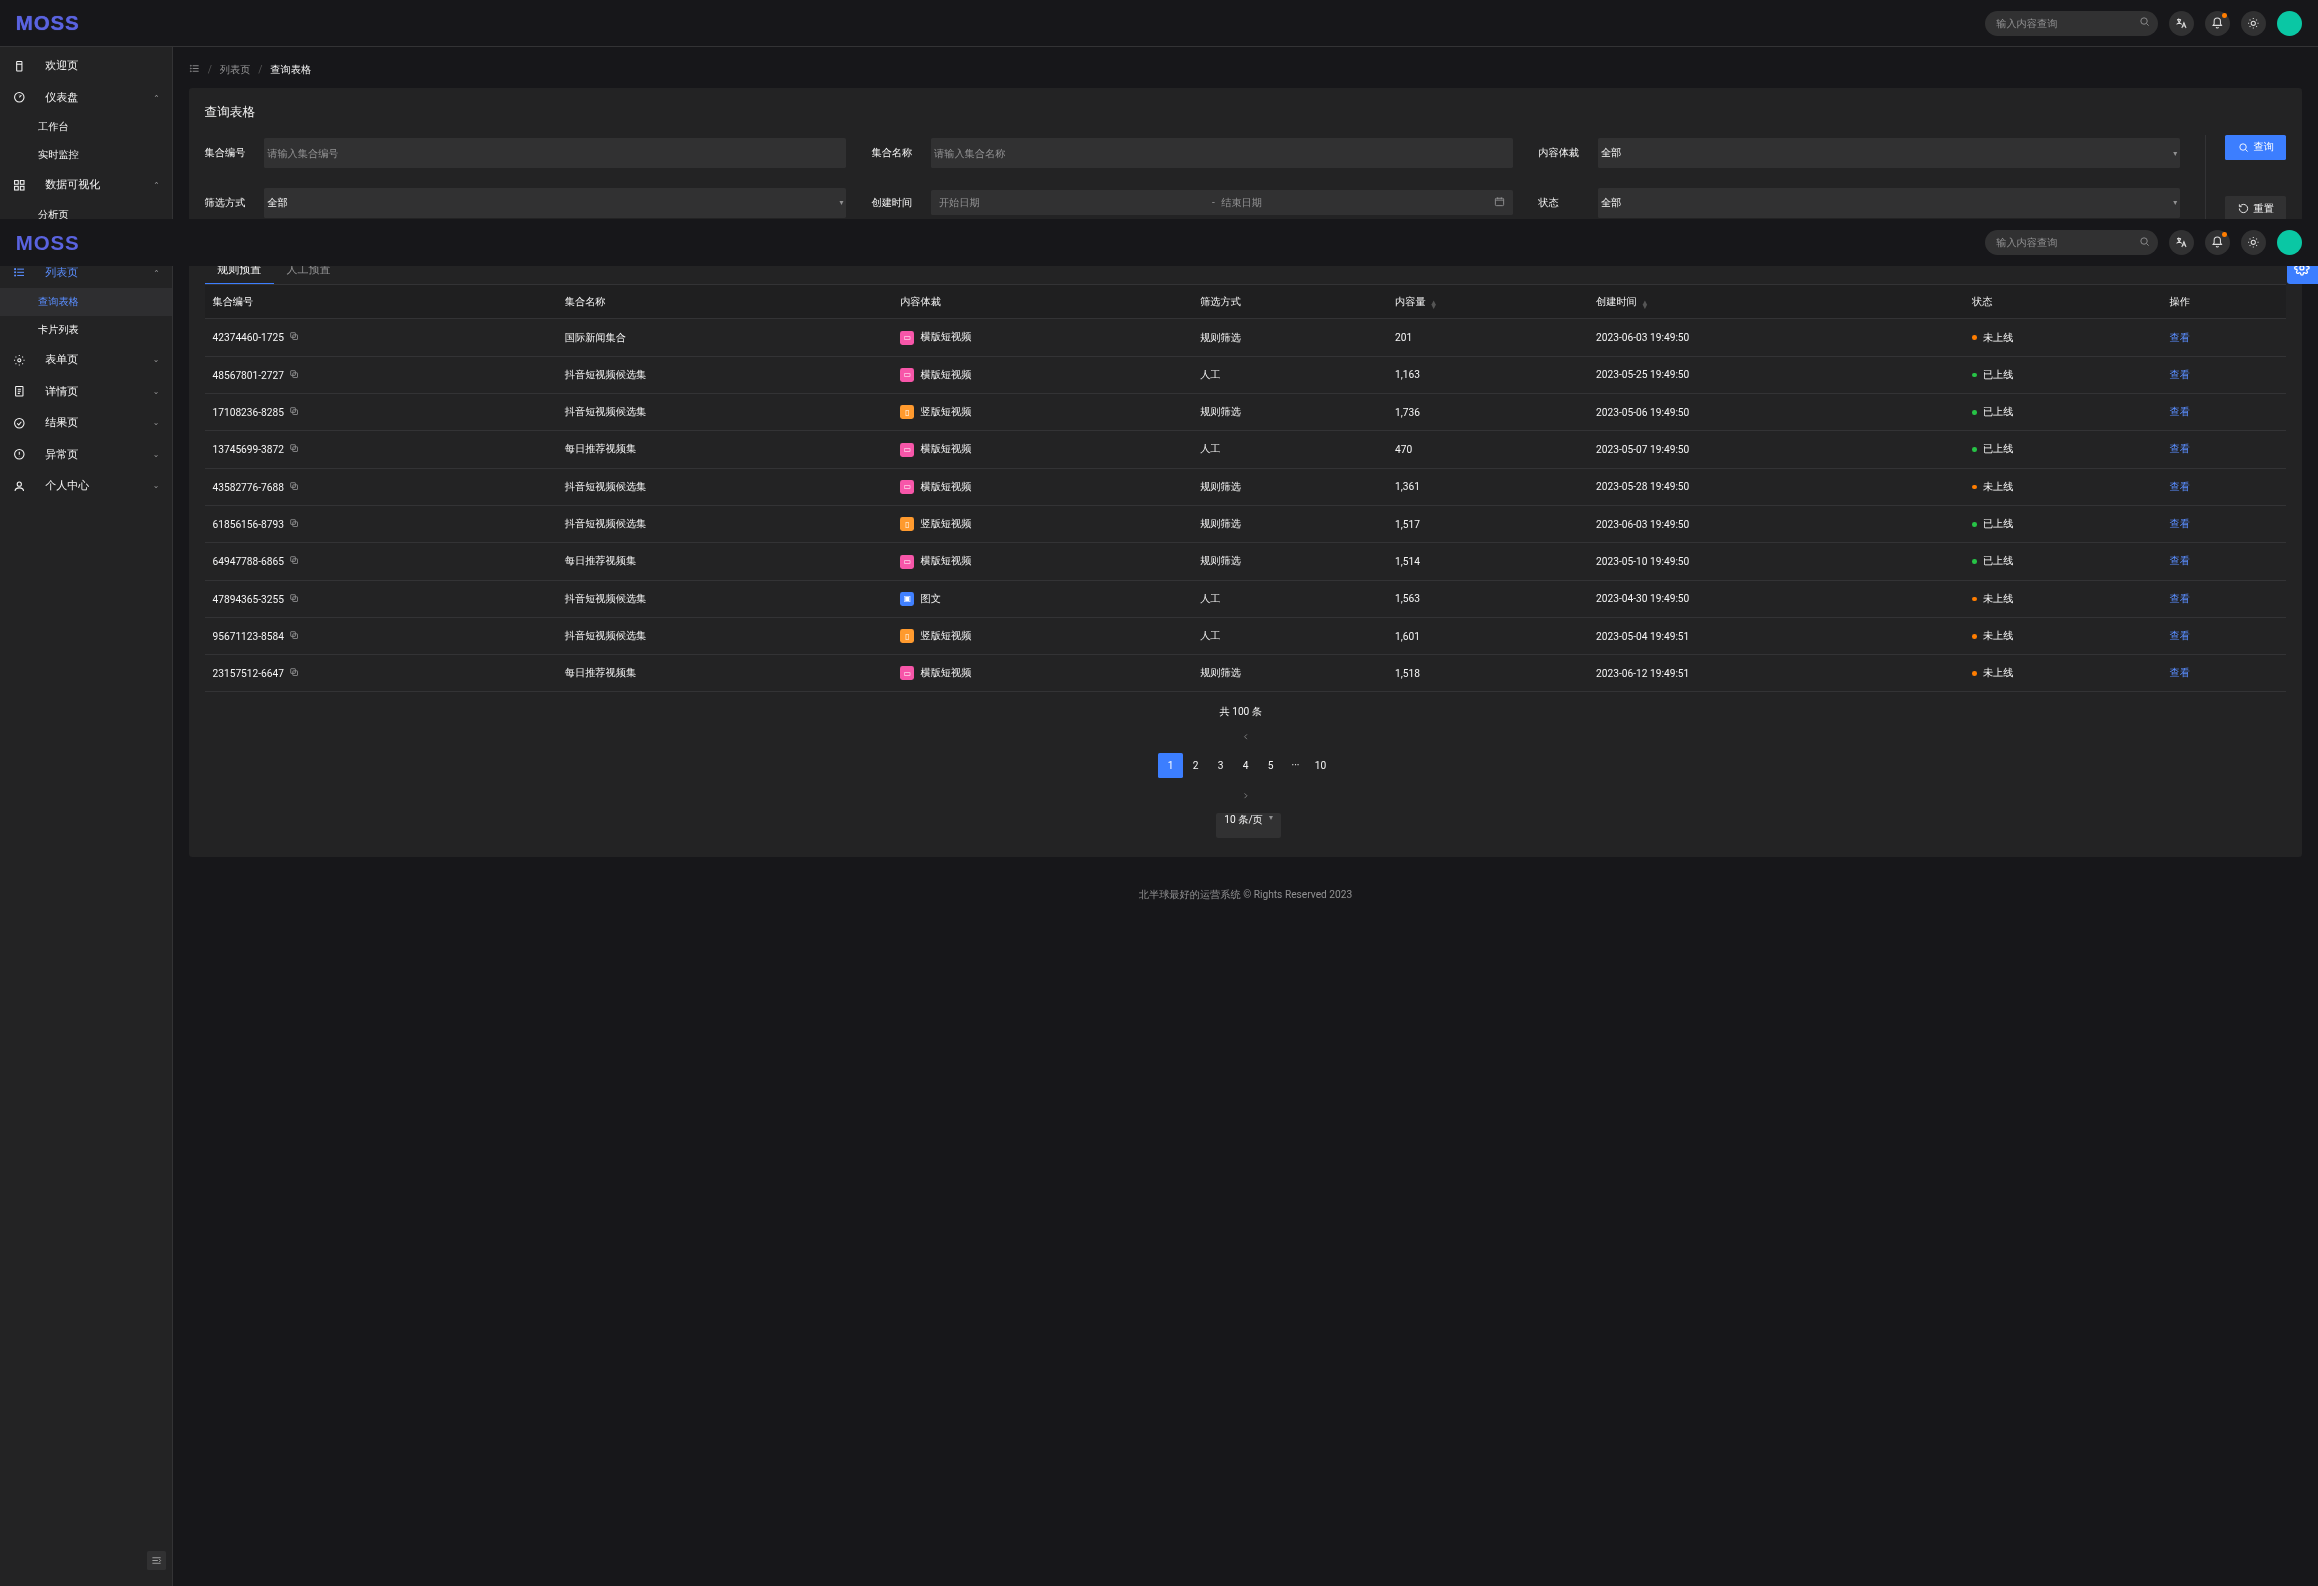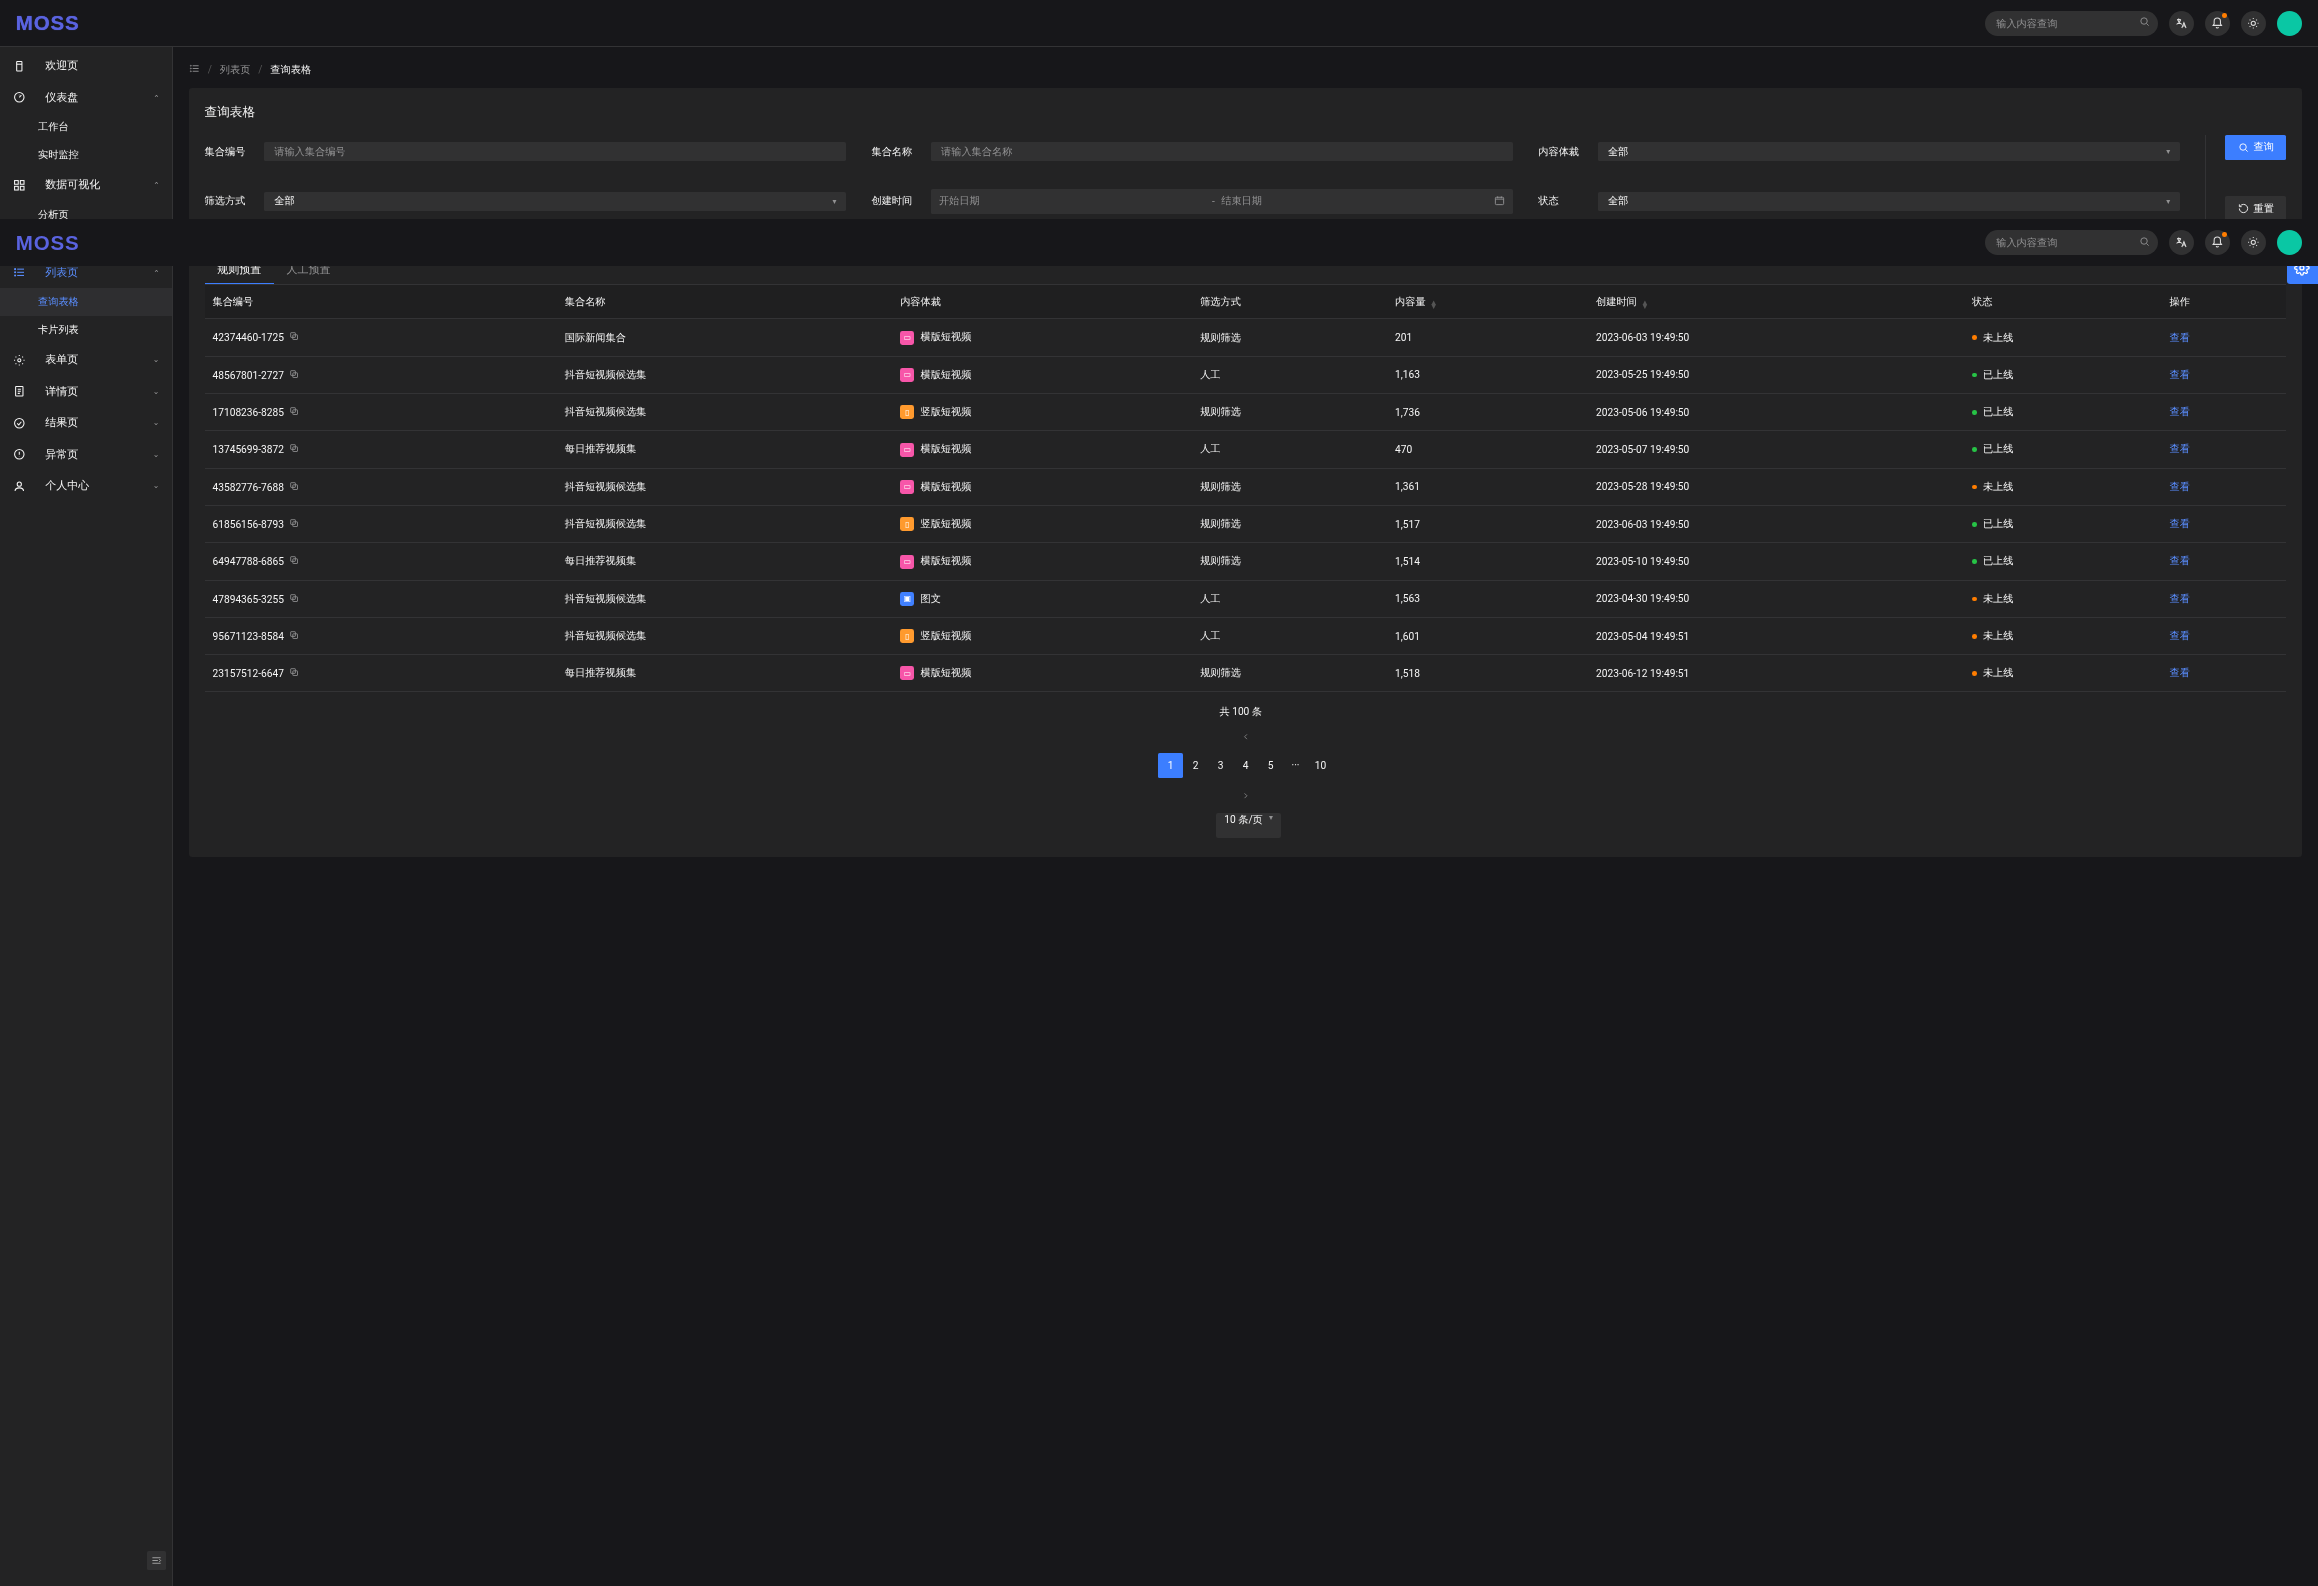--- a/index.html
+++ b/index.html
@@ -139,23 +139,23 @@
   }
   .panel-title { font-size: 12.6px; font-weight:500; margin-bottom: 14px; }
 
   .filter-grid {
     display:grid; grid-template-columns: 1fr 1fr 1fr auto;
     gap: 12.6px 25px; align-items:center;
   }
   .field { display:flex; align-items:center; gap:12.6px; }
   .field label { min-width:47px; color: var(--text); font-size:10.2px; }
   .input, .select {
-    flex:1; height:19px; border:none; border-radius:1.6px;
+    flex:1; height:30px; border:none; border-radius:1.6px;
     background: var(--bg-input); color: var(--text);
-    padding: 0 10px; font-size:10.2px;
+    padding: 0 3px; font-size:10.2px;
     display:flex; align-items:center; justify-content:space-between;
   }
   .input::placeholder, .placeholder { color: var(--text-muted); }
   .select .chev { font-size:7.9px; color: var(--text-muted); }
   .date-range {
     flex:1; height:25px; background: var(--bg-input); border-radius:1.6px;
     display:flex; align-items:center; padding:0 7.9px; gap:6.3px;
     font-size:10.2px; color: var(--text-muted);
   }
   .date-range .sep-dash { flex:0; }
@@ -670,20 +670,21 @@
               <polyline points="9 18 15 12 9 6"></polyline>
             </svg>
         </span>
         <div class="page-size">
           <span>10 条/页</span>
           <span class="chev" style="font-size:7.9px;color:#929293;">▾</span>
         </div>
       </div>
     </div>
 
+    <div class="footer">北半球最好的运营系统 © Rights Reserved 2023</div>
   </div>
 </div>
 
 <div class="floating-header">
   <div class="logo-area">
     <div class="logo" style="font-family:Impact,'Arial Black',sans-serif;font-weight:900;font-size:20.5px;letter-spacing:0.8px;color:#5a63e0;">MOSS</div>
   </div>
   <div class="header-right">
     <div class="search-wrap">
       <input placeholder="输入内容查询" style="">

